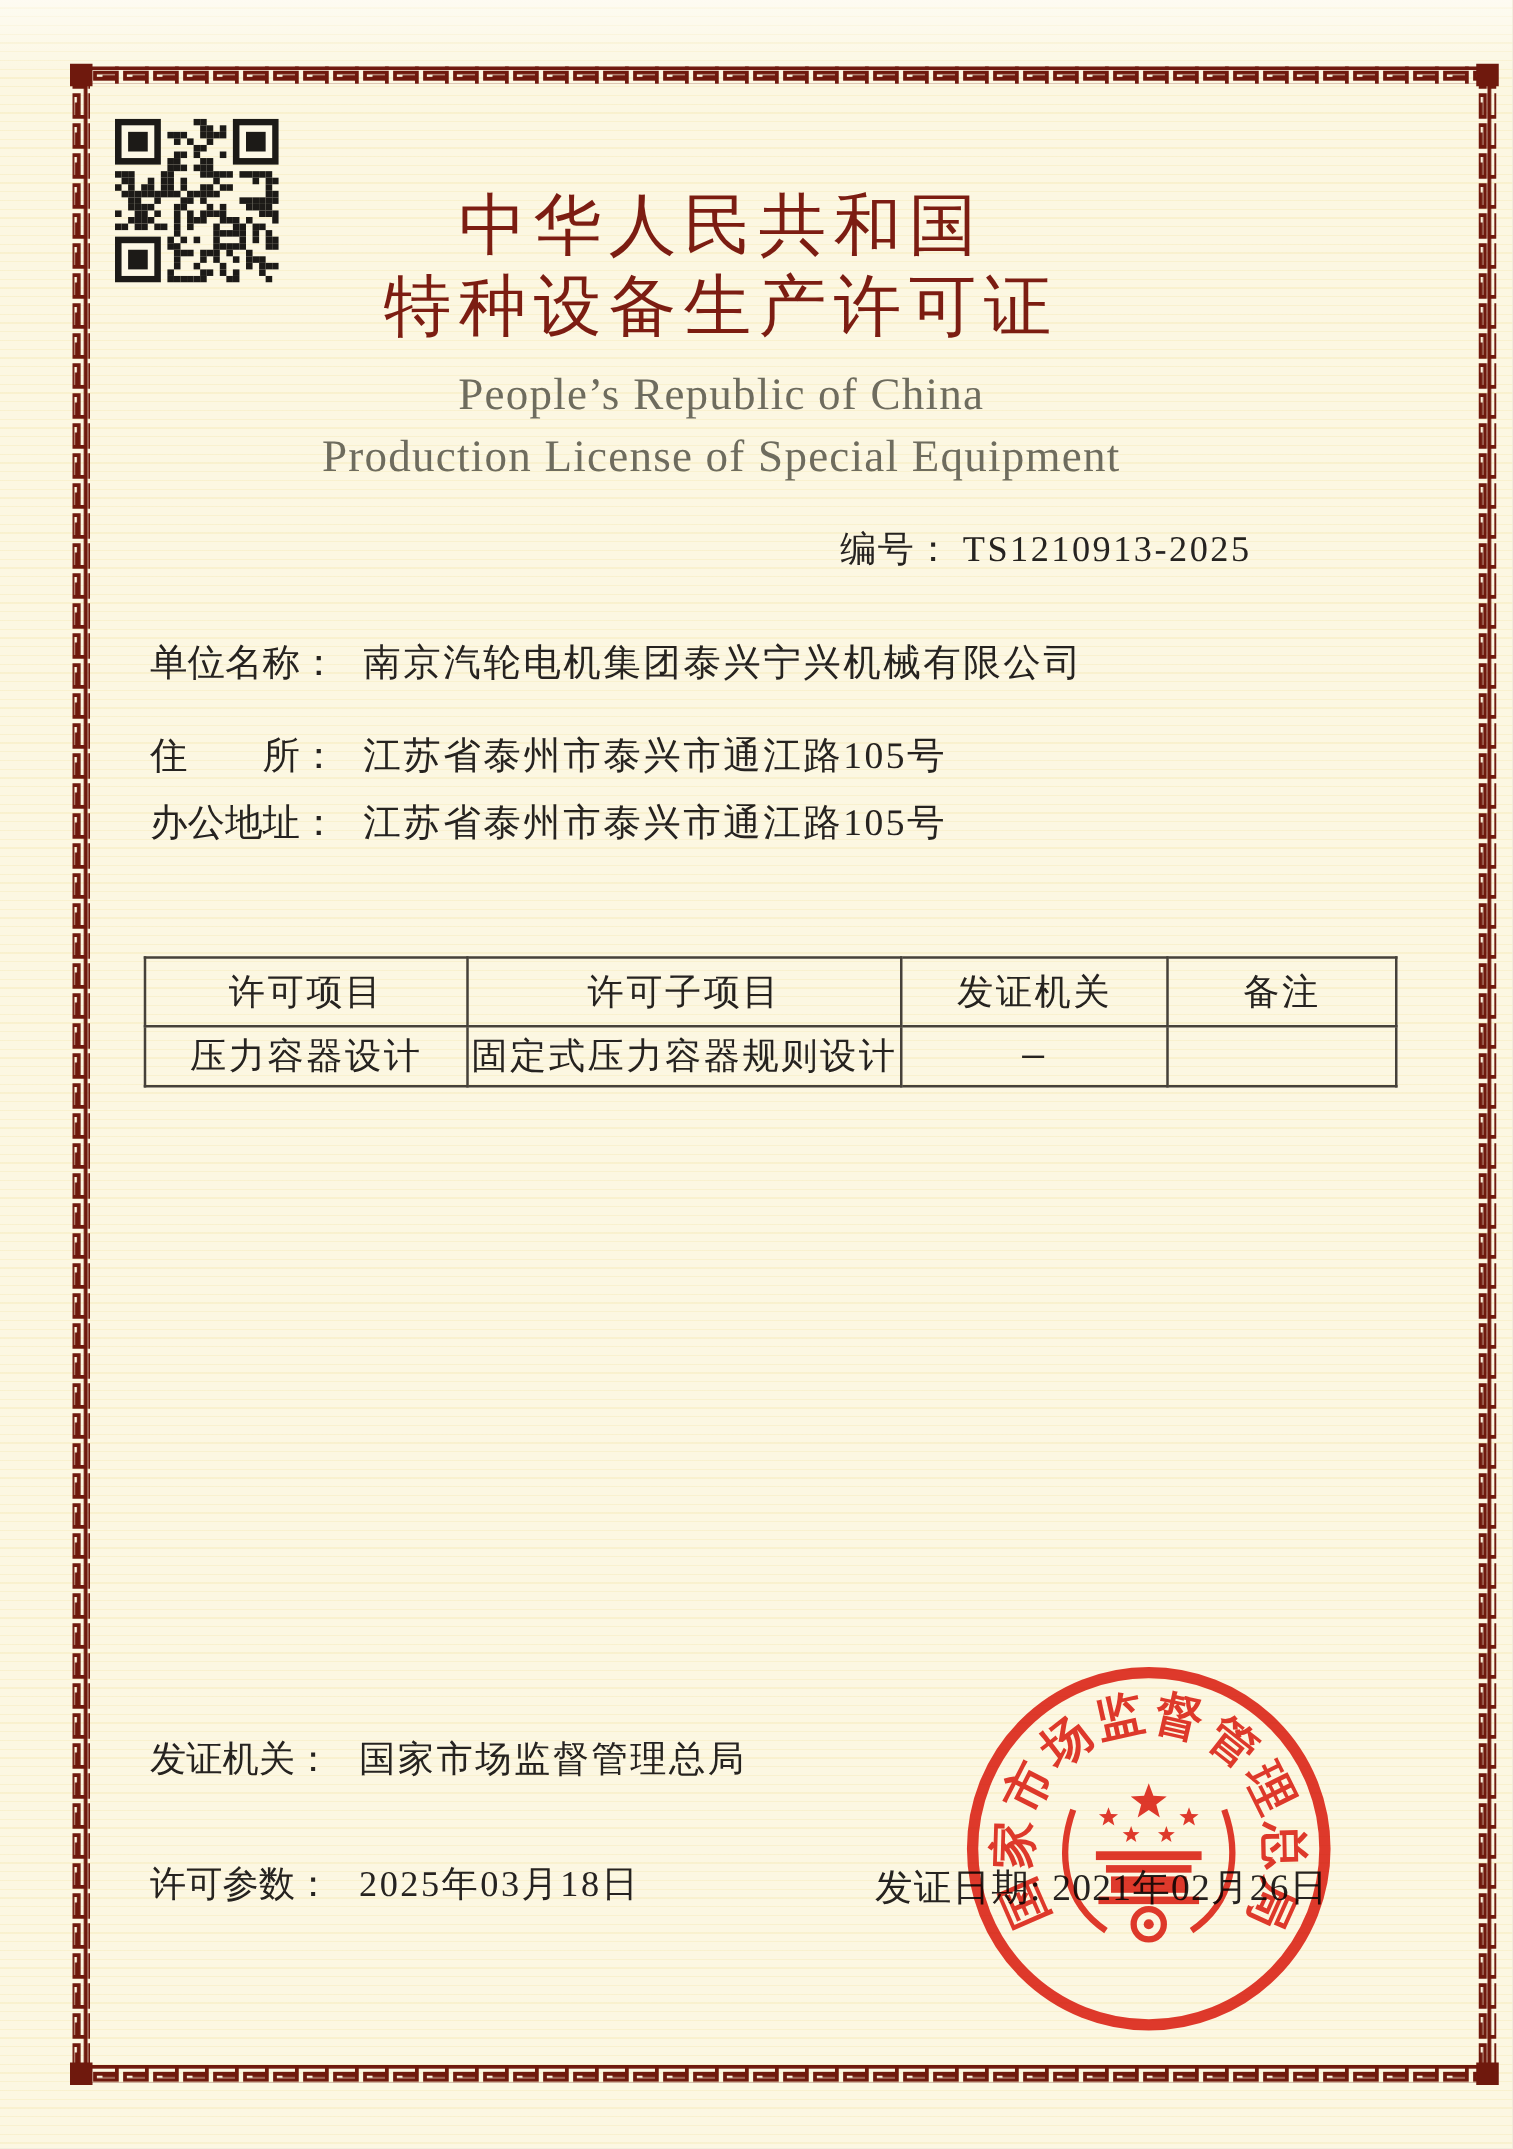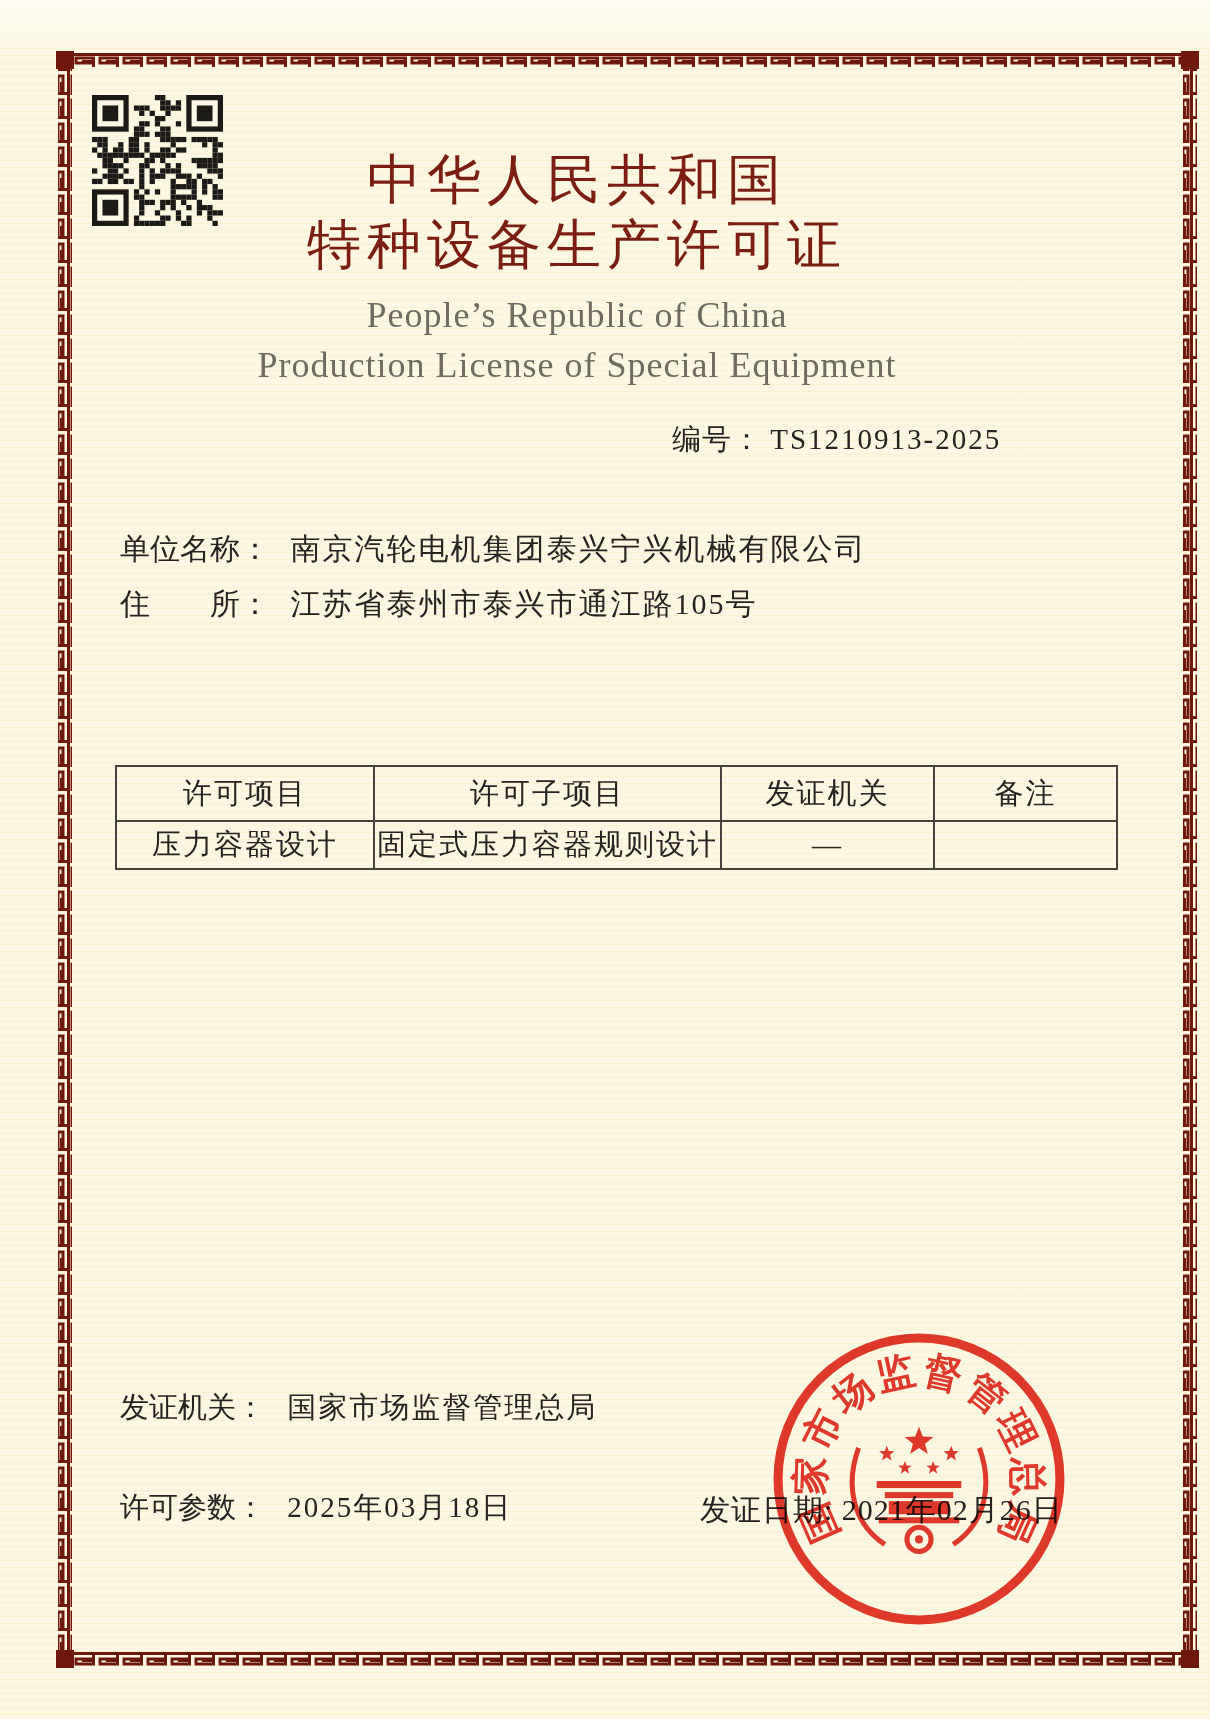--- a/index.html
+++ b/index.html
@@ -19,21 +19,21 @@
   .license-no{position:absolute;left:672px;top:420px;font-size:29px;letter-spacing:1px;white-space:nowrap;text-align:right;}
   .license-no .num{letter-spacing:2px;}
   
   .field{position:absolute;left:120px;font-size:30px;white-space:nowrap;}
   .field .lab{display:inline-block;min-width:150px;}
   .field .val{display:inline-block;margin-left:13px;letter-spacing:2px;}
   .statement{position:absolute;left:170px;top:696px;font-size:30px;letter-spacing:1px;}
   
   table.lic{position:absolute;left:115px;top:765px;width:1001px;border-collapse:collapse;table-layout:fixed;}
   table.lic td,table.lic th{border:2px solid #46413a;text-align:center;font-weight:normal;
-    font-size:29px;letter-spacing:2px;padding:0;overflow:hidden;white-space:nowrap;}
+    font-size:29px;letter-spacing:2px;padding:0;overflow:hidden;white-space:nowrap;font-family:Liberation Mono, monospace;}
   table.lic th{height:53px;}
   table.lic td{height:46px;}
   
   .foot{position:absolute;left:120px;font-size:29px;white-space:nowrap;}
   .foot .lab{display:inline-block;min-width:145px;}
   .foot .val{margin-left:15px;letter-spacing:2px;}
   .issue-date{position:absolute;left:700px;top:1490px;font-size:30px;letter-spacing:1px;white-space:nowrap;z-index:3;}
   
   .seal{position:absolute;left:768px;top:1328px;width:302px;height:302px;mix-blend-mode:multiply;z-index:4;opacity:.95;}
   
@@ -303,26 +303,30 @@
       <div>People’s Republic of China</div>
       <div>Production License of Special Equipment</div>
     </div>
   </div>
 
   <div class="license-no">
     <span>编号：</span>
     <span class="num">TS1210913-2025</span>
   </div>
 
-  <div class="field" style="top:529px;">
+  <div class="field" style="top:510px;">
     <span class="lab">单位名称：</span>
     <span class="val">南京汽轮电机集团泰兴宁兴机械有限公司</span>
   </div>
   <div class="field" style="top:584px;">
     <span class="lab">住　　所：</span>
+    <span class="val">江苏省泰州市泰兴市通江路105号</span>
+  </div>
+  <div class="field" style="top:638px;">
+    <span class="lab">办公地址：</span>
     <span class="val">江苏省泰州市泰兴市通江路105号</span>
   </div>
 
 
   <table class="lic">
     <colgroup>
       <col style="width:258px">
         <col style="width:347px">
         <col style="width:213px">
         <col style="width:183px">

